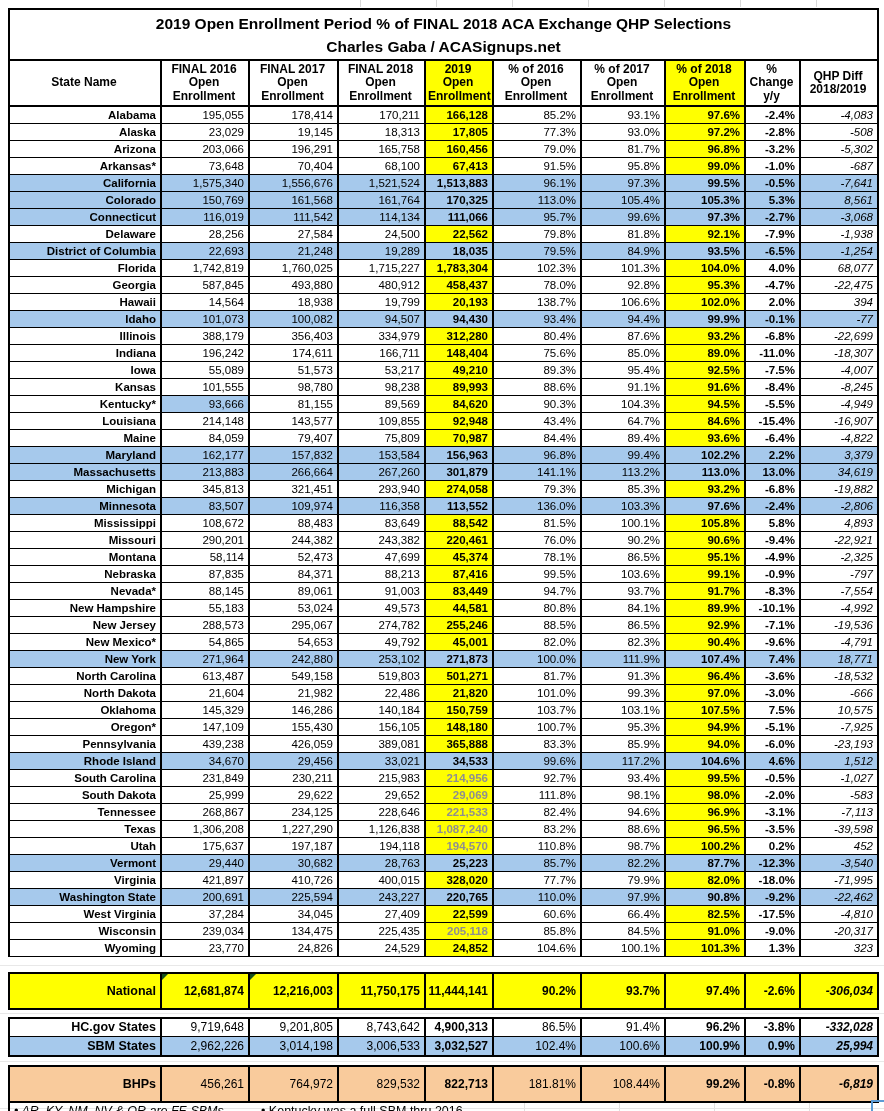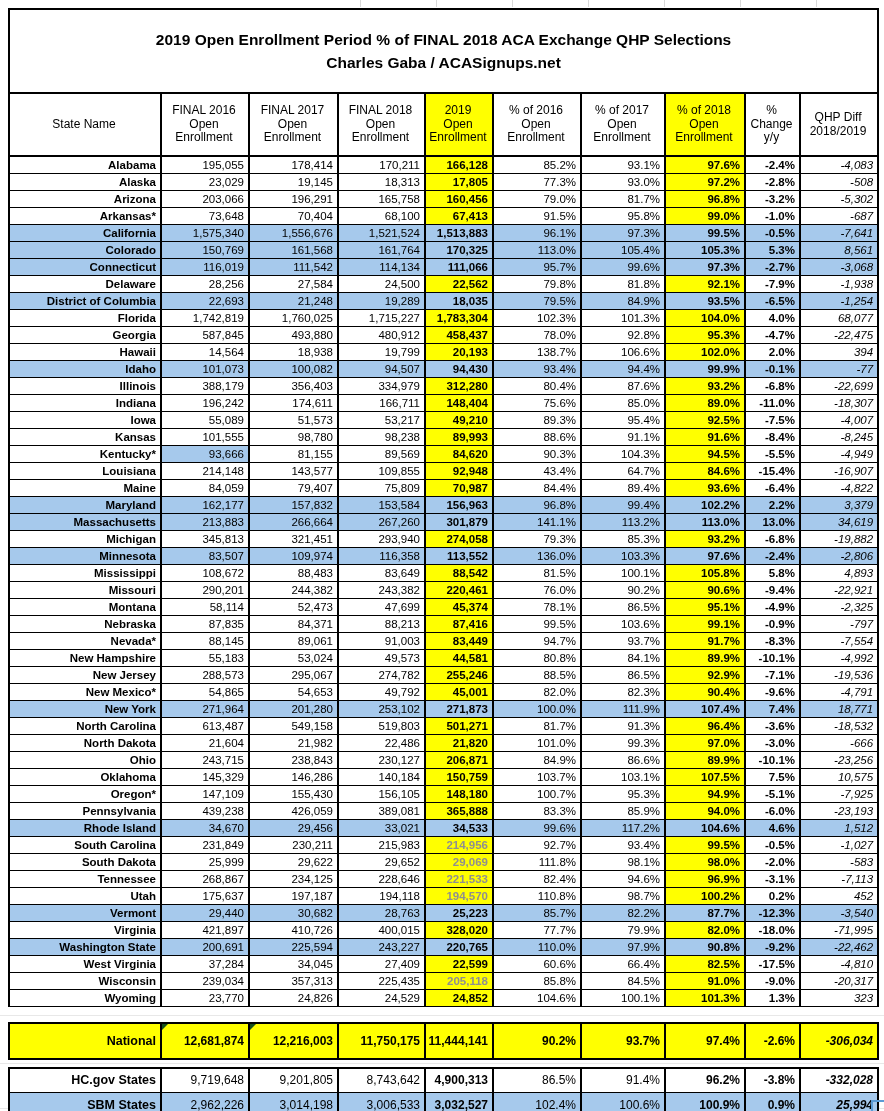--- a/index.html
+++ b/index.html
@@ -20,41 +20,41 @@
     border-top:2px solid var(--selblue,#5b9bd5); border-left:2px solid var(--selblue,#5b9bd5); z-index:2;}
 
   #tablewrap { position:absolute; top:8px; left:8px; width:869px; z-index:1; }
 
   table { border-collapse:collapse; table-layout:fixed; width:869px; background:#fff; }
   td { border-left:2px solid #000; border-right:2px solid #000;
        border-top:1px solid #000; border-bottom:1px solid #000;
        overflow:hidden; white-space:nowrap; padding:0 4px 0 2px; vertical-align:middle; }
 
   
-  tr.titlerow td { border:2px solid #000; height:51px; text-align:center; padding:18px; }
+  tr.titlerow td { border:2px solid #000; height:51px; text-align:center; padding:1px; }
   .t1, .t2 { font-weight:bold; font-size:15.5px; line-height:23px; }
 
   
-  tr.headrow td { height:63px; text-align:center; font-weight:normal; font-size:12px;
+  tr.headrow td { height:46px; text-align:center; font-weight:bold; font-size:12px;
                   line-height:13.5px; border-bottom:2px solid #000; border-top:2px solid #000; }
 
   
   #state-rows td { height:17px; font-size:11.5px; }
   td.state { font-weight:bold; text-align:right; font-size:12px; }
   td.num { text-align:right; }
   .b  { font-weight:bold; }
   .it { font-style:italic; }
   .gray { color:#8f8f8f; }
   td.hl { background:var(--yellow,#ffff00); }
   tr.sbm td { background:var(--blue,#a6c9ec); }
   td.cellblue { background:var(--blue,#a6c9ec); }
 
   
   .sumtable td { font-size:12px; height:36px; border-top:2px solid #000; border-bottom:2px solid #000; }
-  #hcsbm td { height:25px; border-top:1px solid #000; border-bottom:1px solid #000; }
+  #hcsbm td { height:19px; border-top:1px solid #000; border-bottom:1px solid #000; }
   #hcsbm tr:first-child td { border-top:2px solid #000; }
   #hcsbm tr:last-child td { border-bottom:2px solid #000;margin-left:46px; }
   tr.rc-yellow td { background:var(--yellow,#ffff00); }
   tr.rc-blue td { background:var(--blue,#a6c9ec); }
   tr.rc-orange td { background:var(--orange,#f9cb9c);margin-top:28px; }
   .sumtable td.state { font-size:12.5px; }
   td.rel { position:relative; }
   .tri { position:absolute; top:0; left:0; width:0; height:0;
          border-top:6px solid #17501a; border-right:6px solid transparent; }
 
@@ -490,21 +490,21 @@
             <td class="num b hl">45,001</td>
             <td class="num">82.0%</td>
             <td class="num">82.3%</td>
             <td class="num b hl">90.4%</td>
             <td class="num b">-9.6%</td>
             <td class="num it">-4,791</td>
           </tr>
           <tr class="sbm">
             <td class="state">New York</td>
             <td class="num">271,964</td>
-            <td class="num">201,280</td>
+            <td class="num">242,880</td>
             <td class="num">253,102</td>
             <td class="num b">271,873</td>
             <td class="num">100.0%</td>
             <td class="num">111.9%</td>
             <td class="num b">107.4%</td>
             <td class="num b">7.4%</td>
             <td class="num it">18,771</td>
           </tr>
           <tr>
             <td class="state">North Carolina</td>
@@ -524,32 +524,20 @@
             <td class="num">21,982</td>
             <td class="num">22,486</td>
             <td class="num b hl">21,820</td>
             <td class="num">101.0%</td>
             <td class="num">99.3%</td>
             <td class="num b hl">97.0%</td>
             <td class="num b">-3.0%</td>
             <td class="num it">-666</td>
           </tr>
           <tr>
-            <td class="state">Ohio</td>
-            <td class="num">243,715</td>
-            <td class="num">238,843</td>
-            <td class="num">230,127</td>
-            <td class="num b hl">206,871</td>
-            <td class="num">84.9%</td>
-            <td class="num">86.6%</td>
-            <td class="num b hl">89.9%</td>
-            <td class="num b">-10.1%</td>
-            <td class="num it">-23,256</td>
-          </tr>
-          <tr>
             <td class="state">Oklahoma</td>
             <td class="num">145,329</td>
             <td class="num">146,286</td>
             <td class="num">140,184</td>
             <td class="num b hl">150,759</td>
             <td class="num">103.7%</td>
             <td class="num">103.1%</td>
             <td class="num b hl">107.5%</td>
             <td class="num b">7.5%</td>
             <td class="num it">10,575</td>
@@ -620,20 +608,32 @@
             <td class="num">234,125</td>
             <td class="num">228,646</td>
             <td class="num b hl gray">221,533</td>
             <td class="num">82.4%</td>
             <td class="num">94.6%</td>
             <td class="num b hl">96.9%</td>
             <td class="num b">-3.1%</td>
             <td class="num it">-7,113</td>
           </tr>
           <tr>
+            <td class="state">Texas</td>
+            <td class="num">1,306,208</td>
+            <td class="num">1,227,290</td>
+            <td class="num">1,126,838</td>
+            <td class="num b hl gray">1,087,240</td>
+            <td class="num">83.2%</td>
+            <td class="num">88.6%</td>
+            <td class="num b hl">96.5%</td>
+            <td class="num b">-3.5%</td>
+            <td class="num it">-39,598</td>
+          </tr>
+          <tr>
             <td class="state">Utah</td>
             <td class="num">175,637</td>
             <td class="num">197,187</td>
             <td class="num">194,118</td>
             <td class="num b hl gray">194,570</td>
             <td class="num">110.8%</td>
             <td class="num">98.7%</td>
             <td class="num b hl">100.2%</td>
             <td class="num b">0.2%</td>
             <td class="num it">452</td>
@@ -682,21 +682,21 @@
             <td class="num b hl">22,599</td>
             <td class="num">60.6%</td>
             <td class="num">66.4%</td>
             <td class="num b hl">82.5%</td>
             <td class="num b">-17.5%</td>
             <td class="num it">-4,810</td>
           </tr>
           <tr>
             <td class="state">Wisconsin</td>
             <td class="num">239,034</td>
-            <td class="num">357,313</td>
+            <td class="num">134,475</td>
             <td class="num">225,435</td>
             <td class="num b hl gray">205,118</td>
             <td class="num">85.8%</td>
             <td class="num">84.5%</td>
             <td class="num b hl">91.0%</td>
             <td class="num b">-9.0%</td>
             <td class="num it">-20,317</td>
           </tr>
           <tr>
             <td class="state">Wyoming</td>

